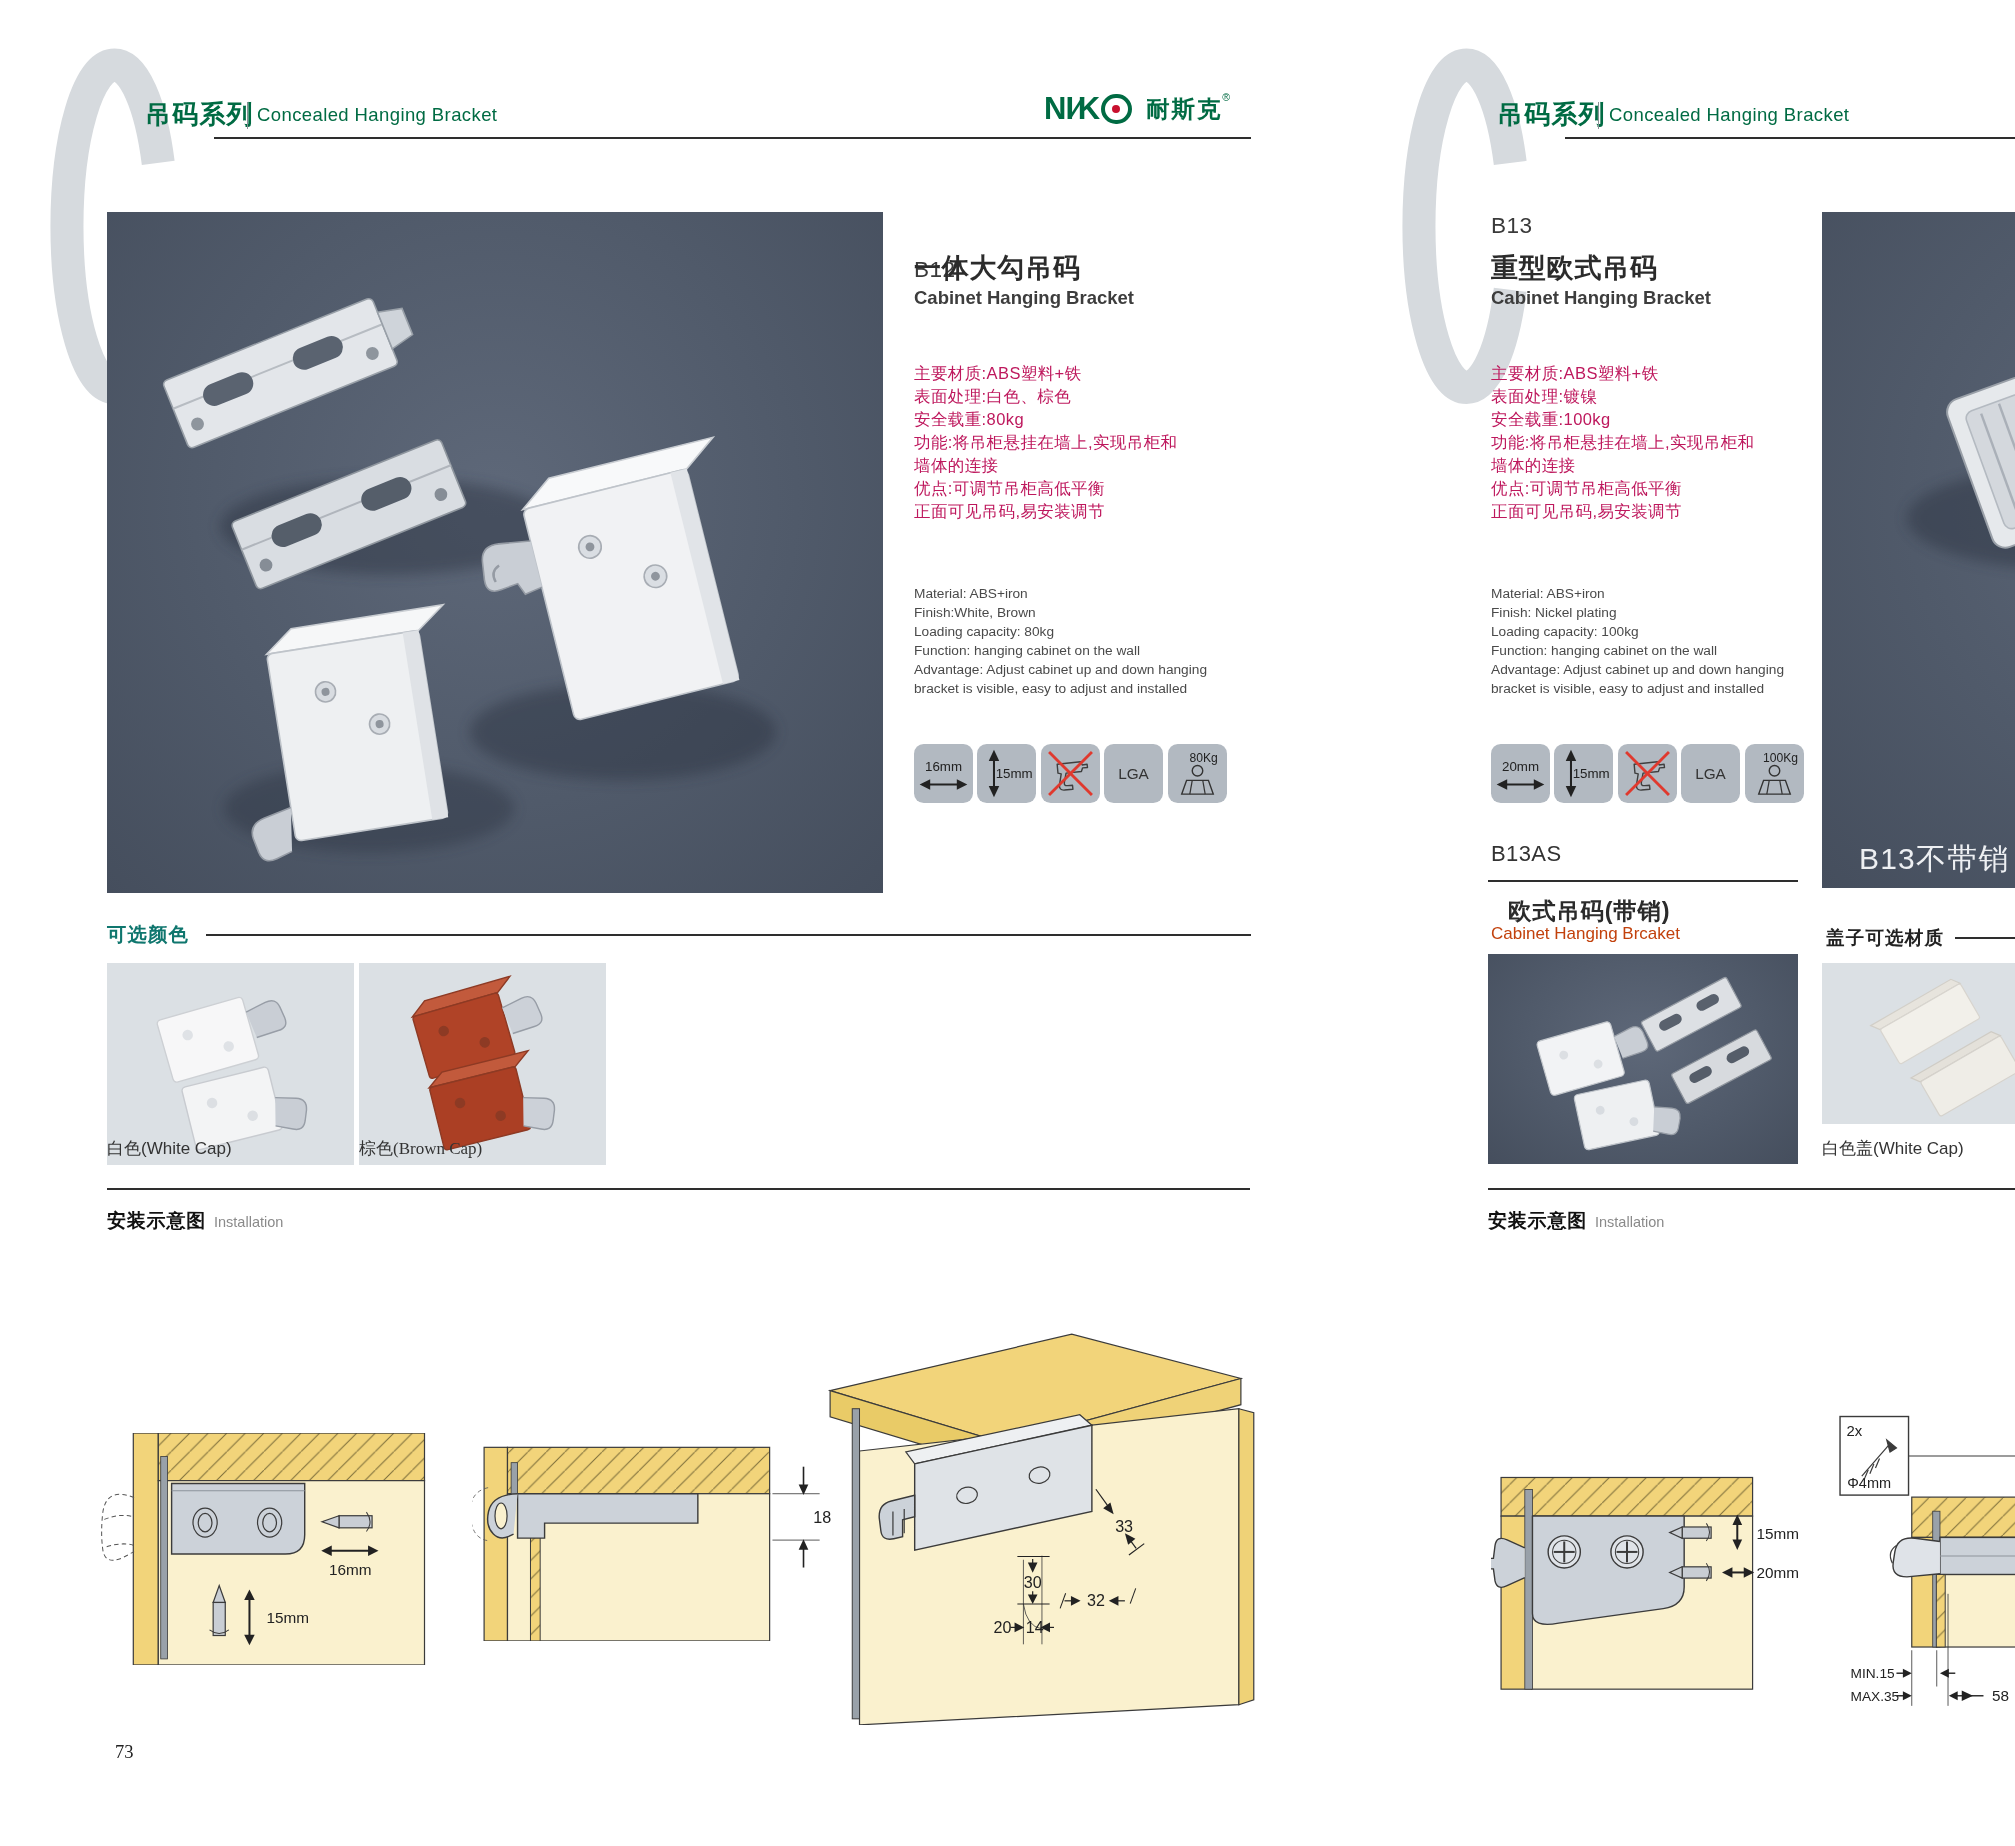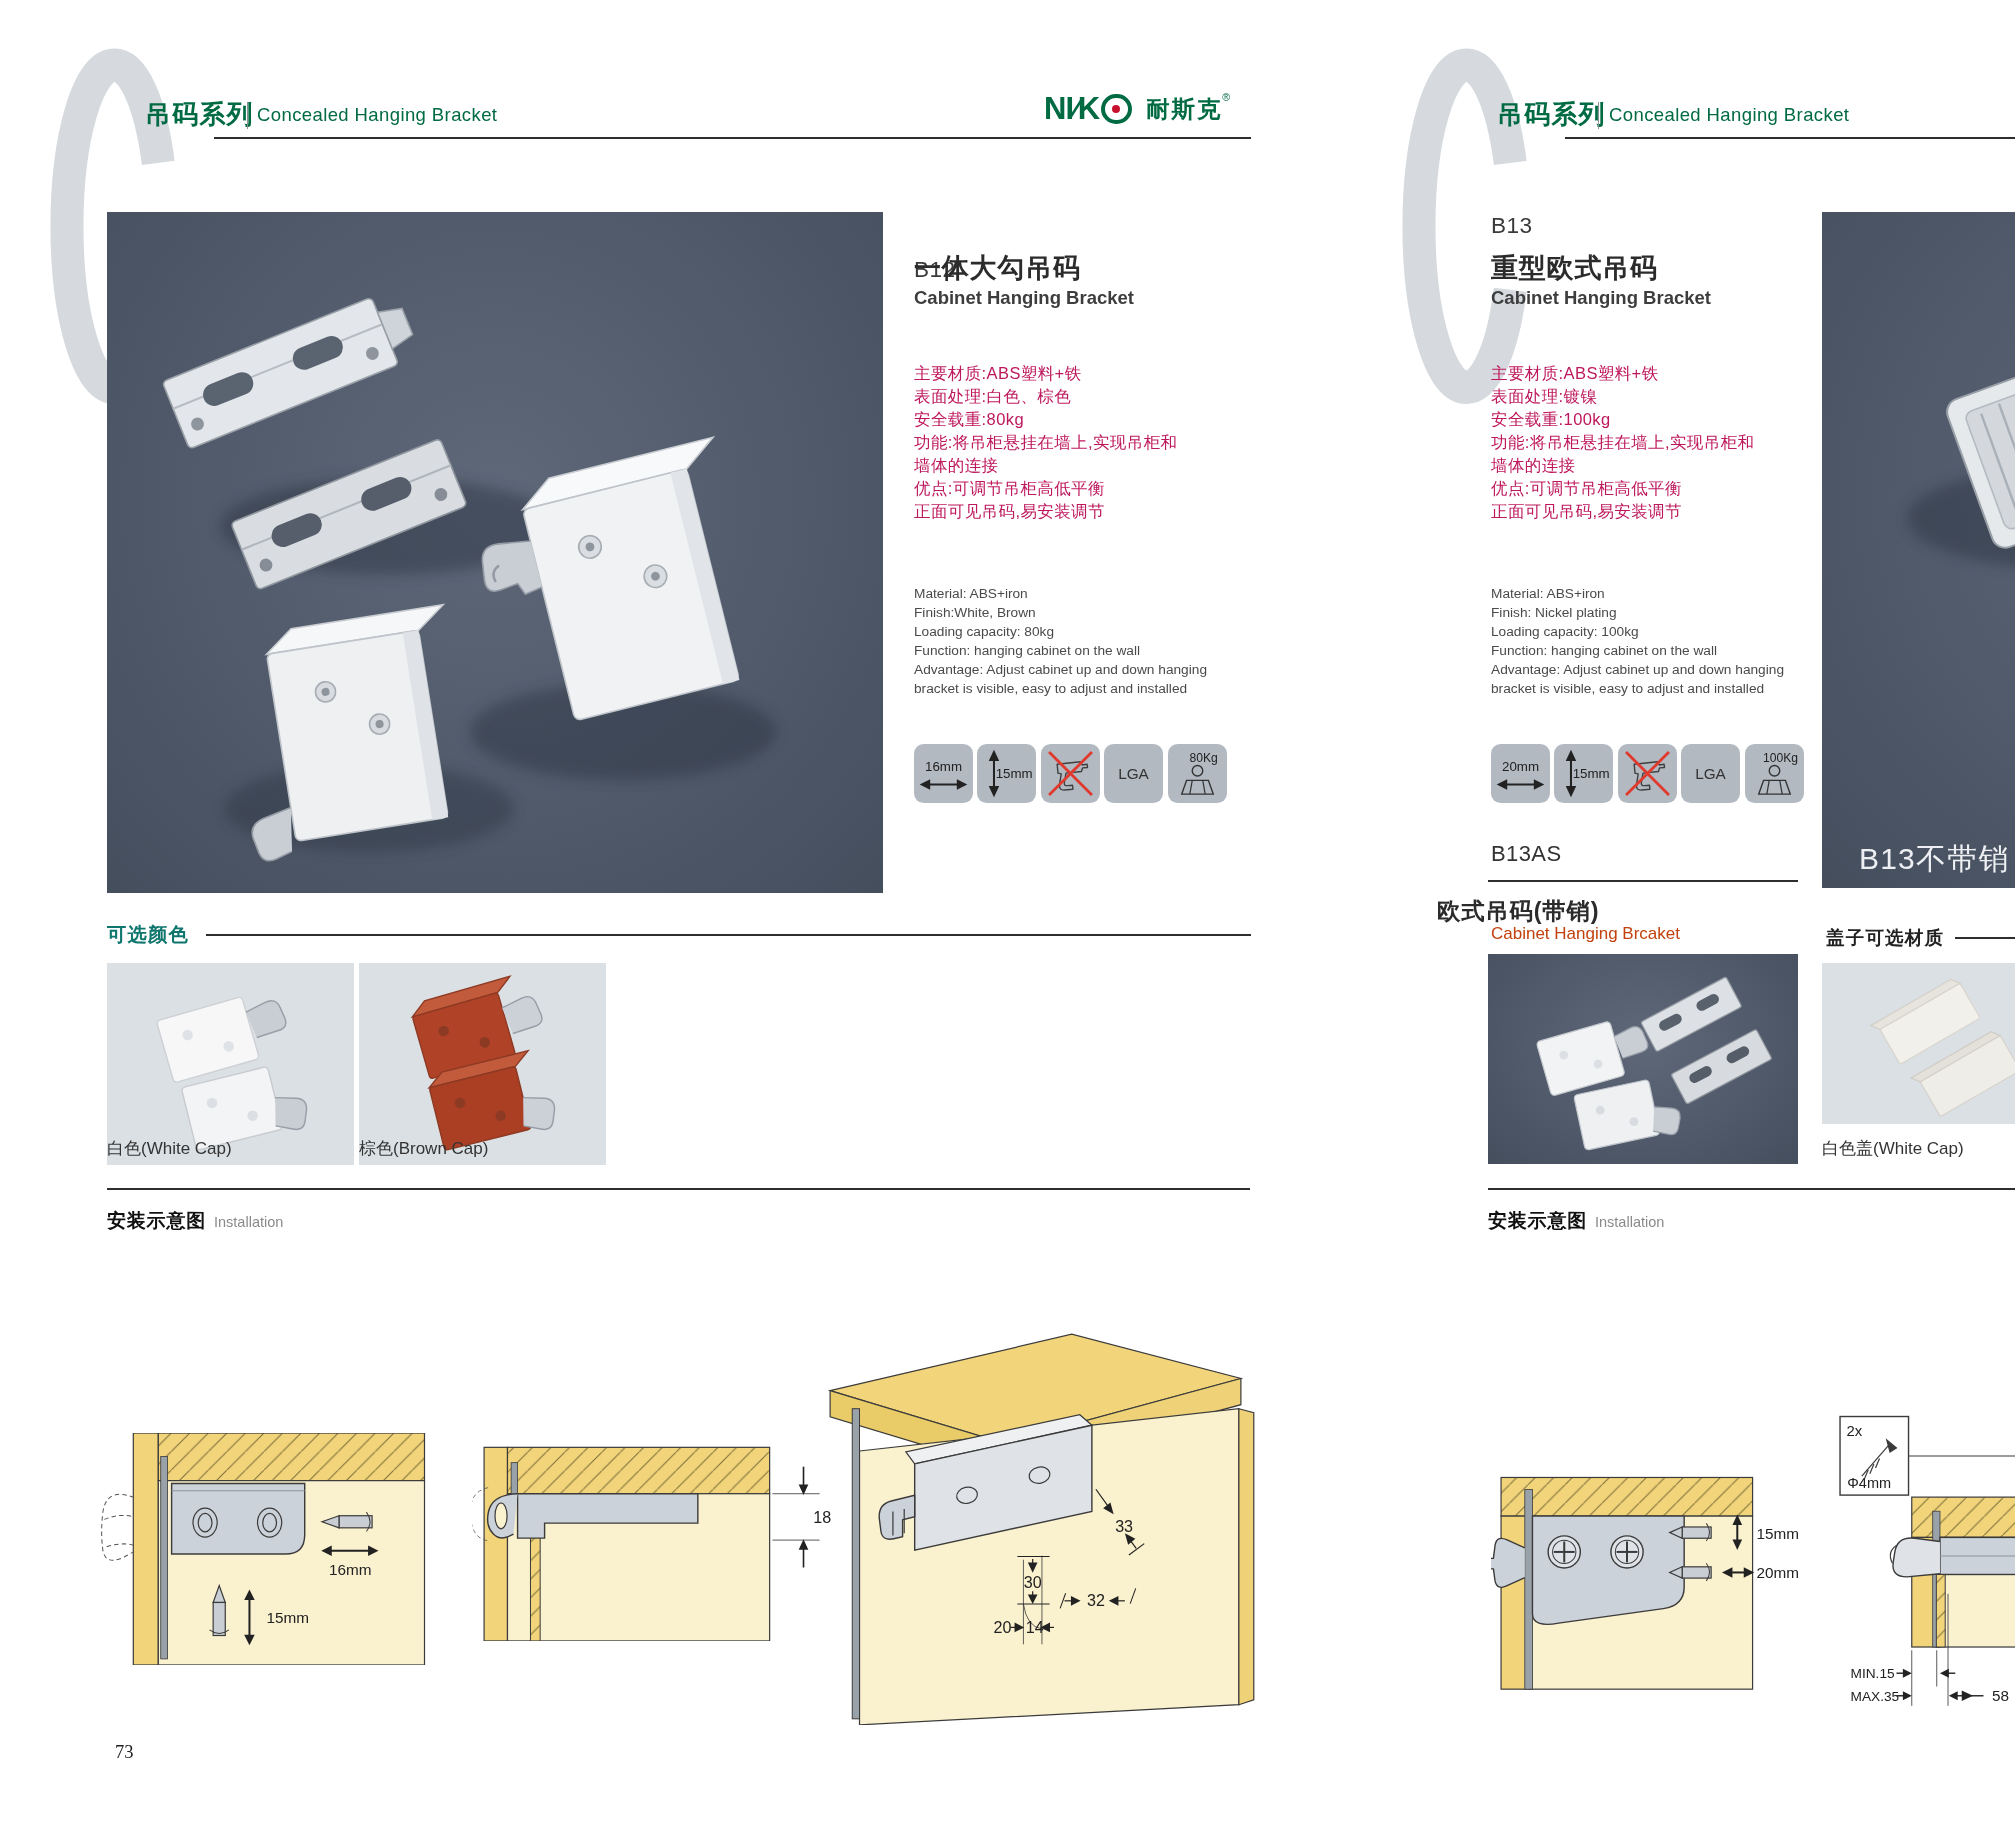--- a/index.html
+++ b/index.html
@@ -214,21 +214,21 @@
       <g transform="translate(300,360) rotate(-14)">
         <polygon points="-110,-80 -70,-110 150,-110 110,-80" fill="#c25a3c" stroke="#8d3a24" stroke-width="3.5"></polygon>
         <rect x="-110" y="-80" width="220" height="160" rx="8" fill="#ab3f24" stroke="#8d3a24" stroke-width="3.5"></rect>
         <circle cx="-45" cy="-25" r="13" fill="#8d3a24"></circle>
           <circle cx="45" cy="30" r="13" fill="#8d3a24"></circle>
         <path d="M110,0 l50,14 q26,8 18,34 l-10,26 q-10,24 -34,12 l-40,-18" fill="#ccd1d8" stroke="#979da6" stroke-width="3.5"></path>
       </g>
     </svg>
   </div>
   <div class="abs caption" style="left:107px;top:1137px;width:247px;">白色(White Cap)</div>
-  <div class="abs caption" style="left:359px;top:1137px;width:247px;">棕色(Brown Cap)</div>
+  <div class="abs caption" style="left:359px;top:1137px;width:247px;font-family:Liberation Serif, serif;">棕色(Brown Cap)</div>
 
   <div class="abs hrule" style="left:107px;top:1188px;width:1143px;height:2px;"></div>
   <div class="abs install-title" style="left:107px;top:1208px;">
     <span class="install-cn">安装示意图</span>
     <span class="install-en">Installation</span>
   </div>
 
   <div class="abs" style="left:97px;top:1433px;width:363px;height:232px;">
     <svg width="363" height="232" viewBox="0 0 900 575">
       <defs>
@@ -490,21 +490,21 @@
       <circle cx="73" cy="66" r="13" stroke="#333" stroke-width="3.5" fill="none"></circle>
       <polygon points="46,90 100,90 112,124 34,124" stroke="#333" stroke-width="3.5" fill="none"></polygon>
       <line x1="60" y1="90" x2="54" y2="124" stroke="#333" stroke-width="3"></line>
           <line x1="86" y1="90" x2="92" y2="124" stroke="#333" stroke-width="3"></line>
         </svg>
     </div>
   </div>
 
   <div class="abs sub-code" style="left:1491px;top:841px;">B13AS</div>
   <div class="abs hrule" style="left:1488px;top:880px;width:310px;height:1.6px;"></div>
-  <div class="abs sub-name-cn" style="left:1437px;top:895px;text-align:center;">欧式吊码(带销)</div>
+  <div class="abs sub-name-cn" style="left:1508px;top:895px;text-align:center;">欧式吊码(带销)</div>
   <div class="abs sub-name-en" style="left:1491px;top:924px;">Cabinet Hanging Brcaket</div>
 
   <div class="abs photo" style="left:1488px;top:954px;width:310px;height:210px;">
     <svg width="310" height="210" viewBox="0 0 770 522">
       <g transform="translate(505,150) rotate(-28)">
         <rect x="-120" y="-42" width="240" height="84" rx="6" fill="#dde0e4" stroke="#959ba3" stroke-width="3"></rect>
         <rect x="-85" y="-20" width="60" height="26" rx="13" fill="#59616d"></rect>
         <rect x="20" y="-20" width="60" height="26" rx="13" fill="#59616d"></rect>
       </g>
       <g transform="translate(580,280) rotate(-28)">

